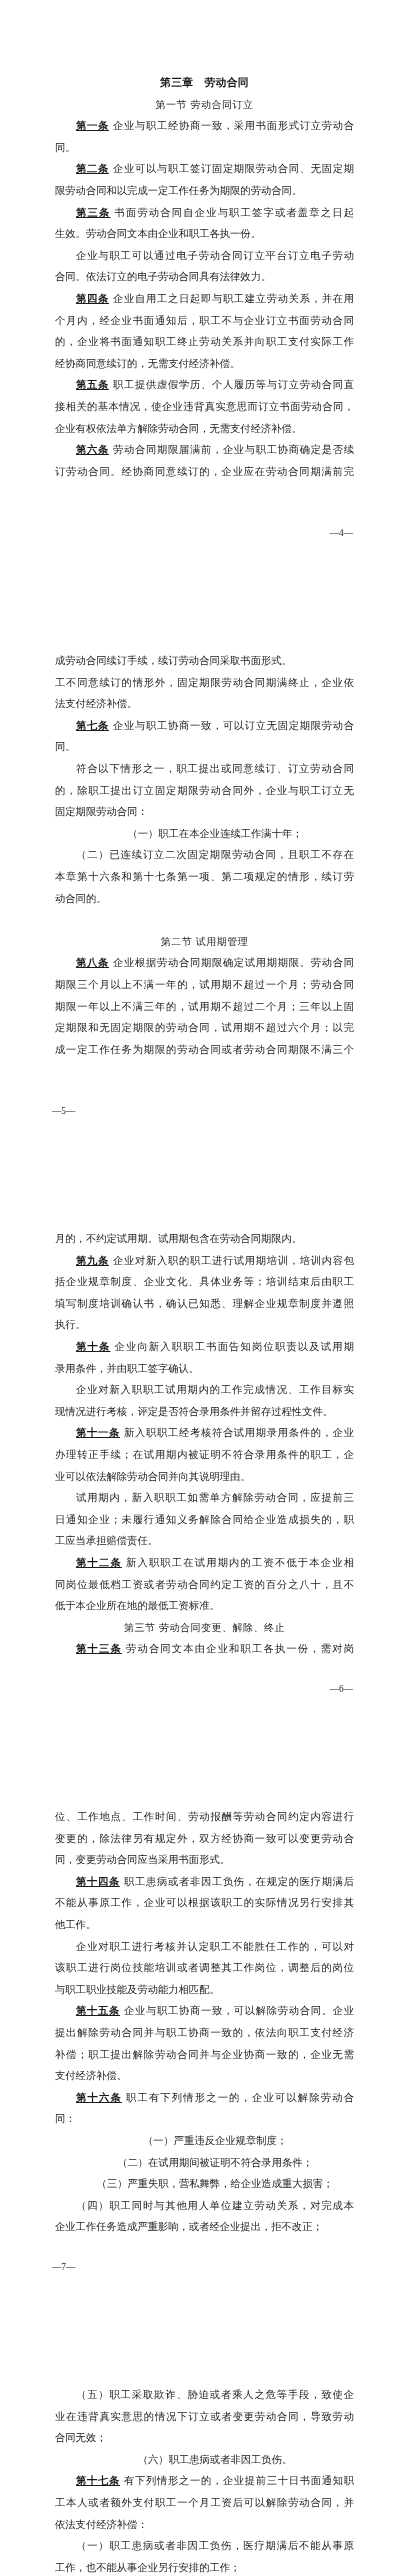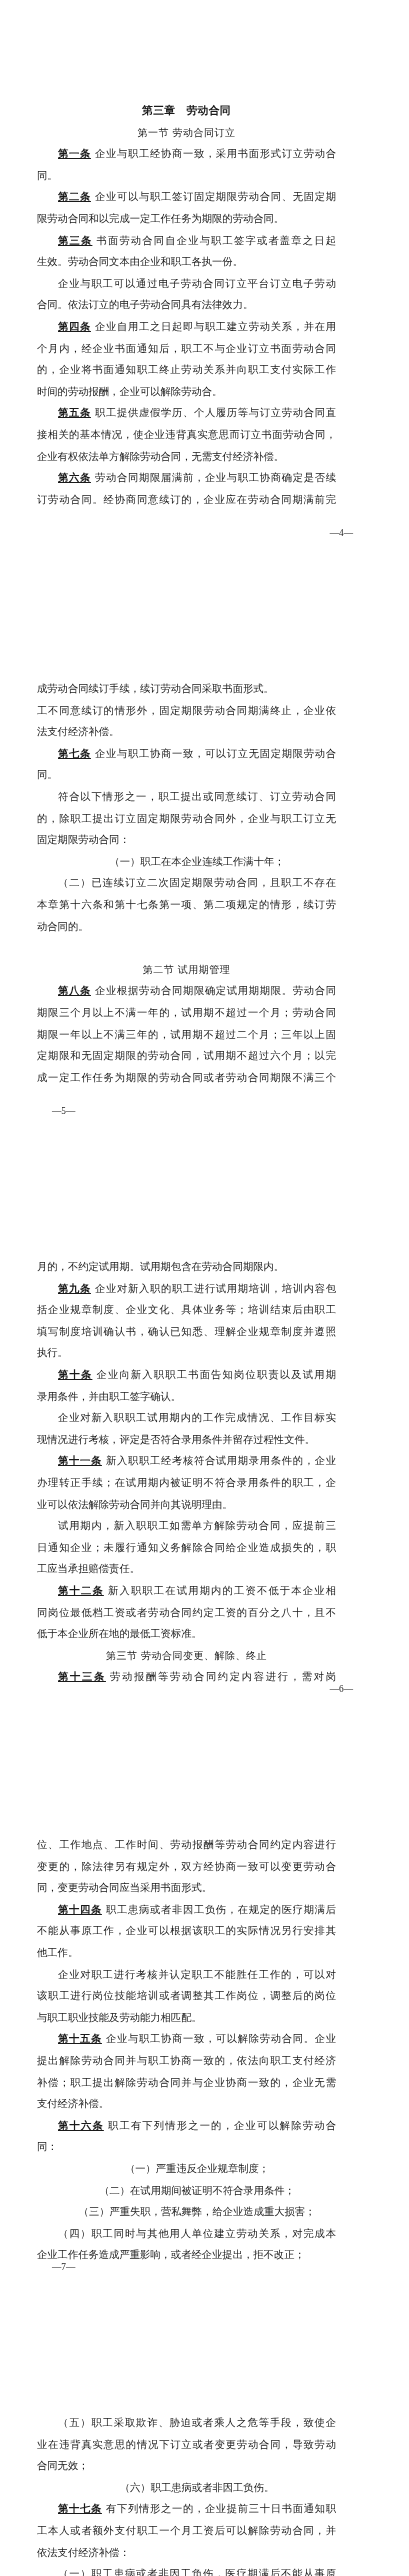--- a/index.html
+++ b/index.html
@@ -1,18 +1,18 @@
 <!DOCTYPE html>
 <html style="font-size:8.2px"><head>
 <meta charset="utf-8">
 <style>
   html, body { margin: 0; padding: 0; background: #ffffff; }
   body { width: 409px; font-family: "DejaVu Serif", "Liberation Serif", serif; color: #1a1a1a; }
   .page { position: relative; width: 409px; height: 578px; background: #ffffff; overflow: hidden; }
-  .content { position: absolute; left: 37px; top: 72px; width: 299px; margin-top: 28px; }
+  .content { position: absolute; left: 55px; top: 72px; width: 299px; }
   .line { height: 21.6px; line-height: 21.6px; font-size: 10.3px; white-space: nowrap; overflow: visible; }
   .line.j { text-align: justify; text-align-last: justify; }
   .line.indent { padding-left: 21px; text-align: center; }
   .line.blank { height: 21.6px; }
   .chapter-title { font-family: "DejaVu Sans", "Liberation Sans", sans-serif; font-weight: bold; font-size: 10.8px; text-align: center; height: 21.6px; line-height: 21.6px; word-spacing: 7.2px; letter-spacing: 0.3px; }
   .section-title { text-align: center; font-size: 10px; height: 21.6px; line-height: 21.6px; letter-spacing: 0.5px; }
   .art { font-family: "DejaVu Sans", "Liberation Sans", sans-serif; font-weight: bold; margin-right: 4.1px; text-decoration: underline; }
   .pagenum { position: absolute; top: 527px; font-size: 9.3px; font-family: "Liberation Serif", "DejaVu Serif", serif; line-height: 12.4px; color: #1a1a1a; }
   .pagenum.right { right: 56px; }
   .pagenum.left { left: 52px; }
@@ -29,21 +29,21 @@
         <div class="line">同。</div>
         <div class="line indent j"><span class="art">第二条</span><span>企业可以与职工签订固定期限劳动合同、无固定期</span></div>
         <div class="line">限劳动合同和以完成一定工作任务为期限的劳动合同。</div>
         <div class="line indent j"><span class="art">第三条</span><span>书面劳动合同自企业与职工签字或者盖章之日起</span></div>
         <div class="line">生效。劳动合同文本由企业和职工各执一份。</div>
         <div class="line indent j">企业与职工可以通过电子劳动合同订立平台订立电子劳动</div>
         <div class="line">合同。依法订立的电子劳动合同具有法律效力。</div>
         <div class="line indent j"><span class="art">第四条</span><span>企业自用工之日起即与职工建立劳动关系，并在用</span></div>
         <div class="line j">个月内，经企业书面通知后，职工不与企业订立书面劳动合同</div>
         <div class="line j">的，企业将书面通知职工终止劳动关系并向职工支付实际工作</div>
-        <div class="line">时间的劳动报酬，企业可以解除劳动合。</div>
+        <div class="line">经协商同意续订的，无需支付经济补偿。</div>
         <div class="line indent j"><span class="art">第五条</span><span>职工提供虚假学历、个人履历等与订立劳动合同直</span></div>
         <div class="line j">接相关的基本情况，使企业违背真实意思而订立书面劳动合同，</div>
         <div class="line">企业有权依法单方解除劳动合同，无需支付经济补偿。</div>
         <div class="line indent j"><span class="art">第六条</span><span>劳动合同期限届满前，企业与职工协商确定是否续</span></div>
         <div class="line j">订劳动合同。经协商同意续订的，企业应在劳动合同期满前完</div>
       </div>
       <div class="pagenum right">—4—</div>
     </div>
     <div class="page">
       <div class="content">
@@ -83,21 +83,21 @@
         <div class="line indent j"><span class="art">第十一条</span><span>新入职职工经考核符合试用期录用条件的，企业</span></div>
         <div class="line j">办理转正手续；在试用期内被证明不符合录用条件的职工，企</div>
         <div class="line">业可以依法解除劳动合同并向其说明理由。</div>
         <div class="line indent j">试用期内，新入职职工如需单方解除劳动合同，应提前三</div>
         <div class="line j">日通知企业；未履行通知义务解除合同给企业造成损失的，职</div>
         <div class="line">工应当承担赔偿责任。</div>
         <div class="line indent j"><span class="art">第十二条</span><span>新入职职工在试用期内的工资不低于本企业相</span></div>
         <div class="line j">同岗位最低档工资或者劳动合同约定工资的百分之八十，且不</div>
         <div class="line">低于本企业所在地的最低工资标准。</div>
         <div class="line section-title">第三节 劳动合同变更、解除、终止</div>
-        <div class="line indent j"><span class="art">第十三条</span><span>劳动报酬等劳动合同约定内容进行，需对岗</span></div>
+        <div class="line indent j"><span class="art">第十三条</span><span>劳动合同文本由企业和职工各执一份，需对岗</span></div>
       </div>
       <div class="pagenum right">—6—</div>
     </div>
     <div class="page">
       <div class="content">
         <div class="line j">位、工作地点、工作时间、劳动报酬等劳动合同约定内容进行</div>
         <div class="line j">变更的，除法律另有规定外，双方经协商一致可以变更劳动合</div>
         <div class="line">同，变更劳动合同应当采用书面形式。</div>
         <div class="line indent j"><span class="art">第十四条</span><span>职工患病或者非因工负伤，在规定的医疗期满后</span></div>
         <div class="line j">不能从事原工作，企业可以根据该职工的实际情况另行安排其</div>

